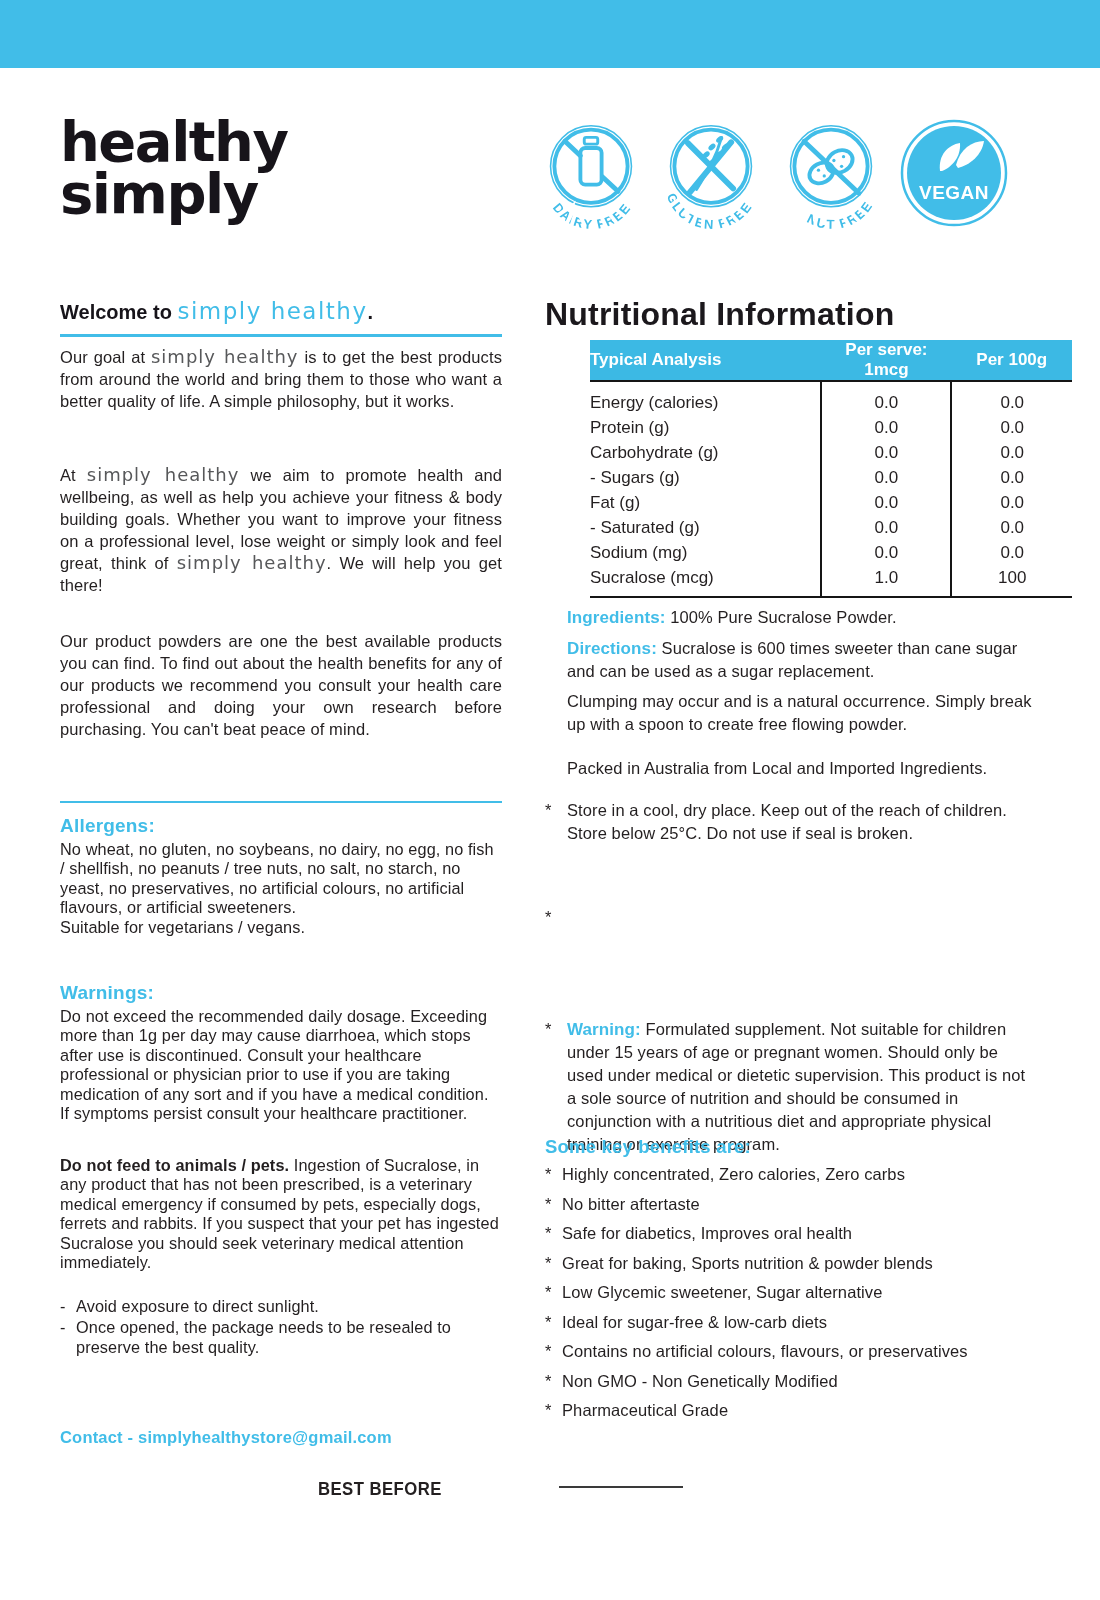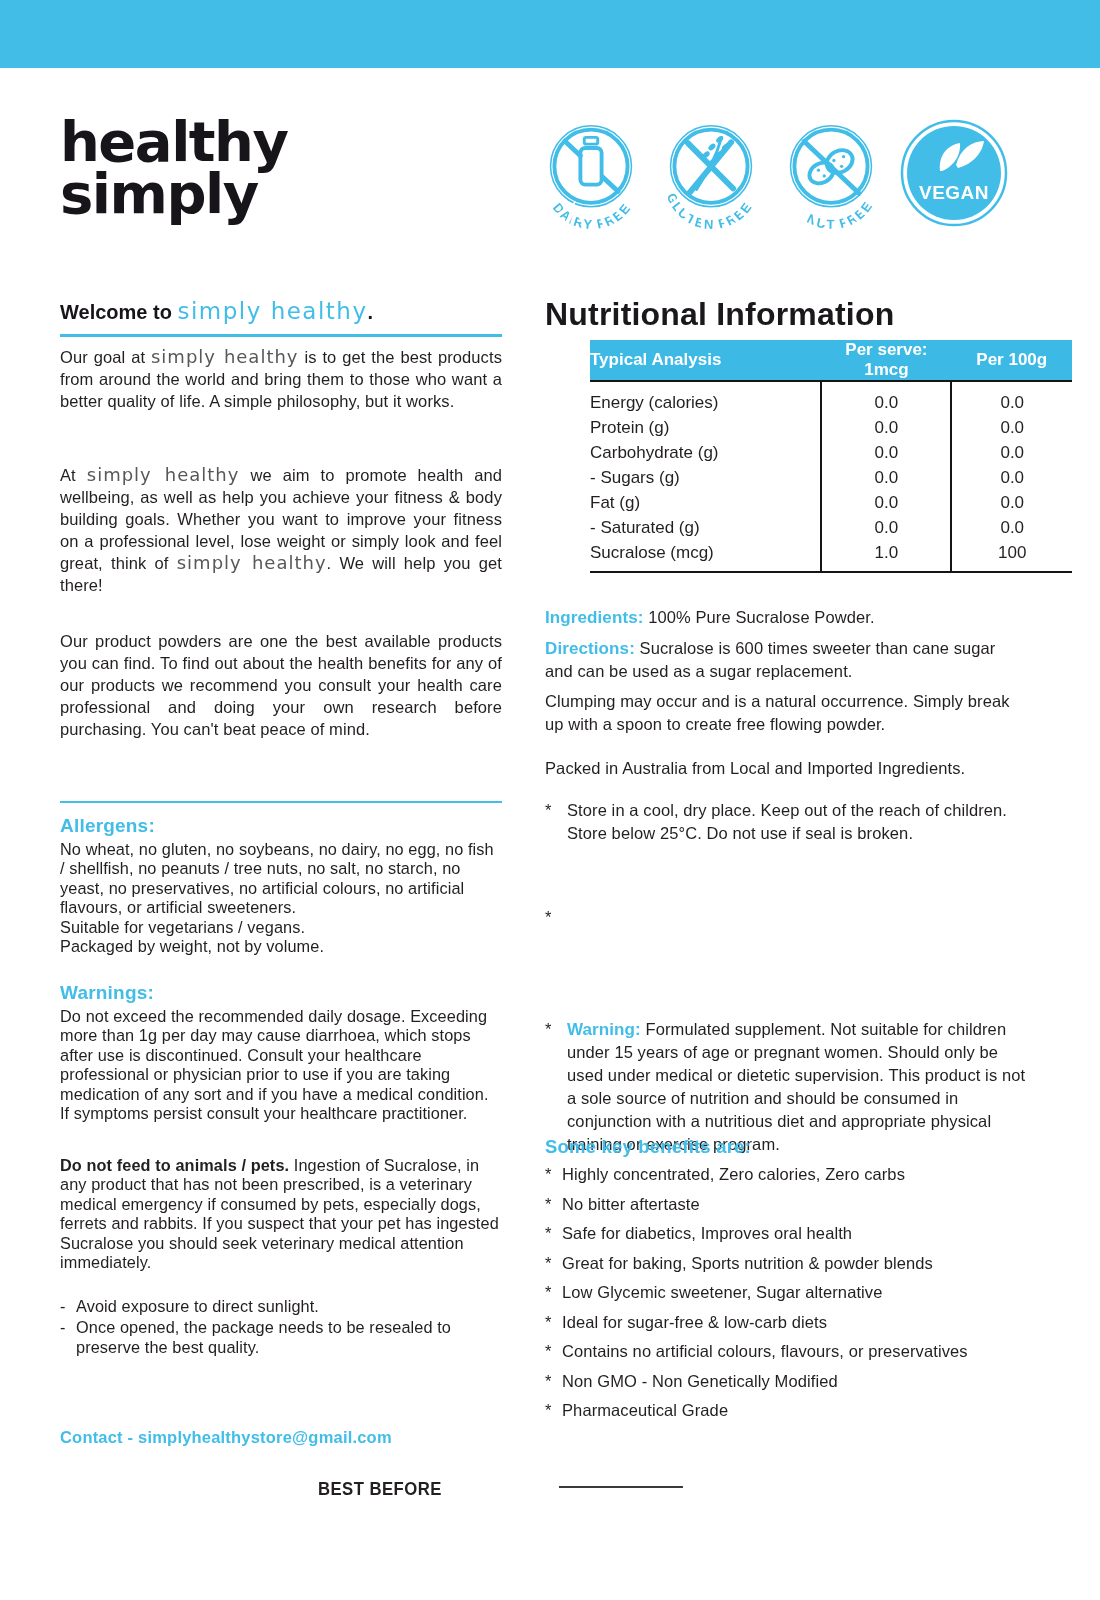--- a/index.html
+++ b/index.html
@@ -62,21 +62,21 @@
   table.ntable thead th{
     background:#3CB9E4;color:#fff;font-size:17px;font-weight:700;height:35px;
     border-bottom:2.5px solid #151515;padding:0;}
   th.h1{text-align:left;padding-left:9px;width:48%;}
   th.h2{width:27%;} th.h3{width:25%;}
   table.ntable tbody td{font-size:17px;height:25px;padding:0;}
   td.c1{text-align:left;padding-left:4px;}
   td.c2,td.c3{text-align:center;border-left:2.5px solid #151515;}
   table.ntable tbody tr:first-child td{padding-top:8px;}
   table.ntable tbody tr:last-child td{padding-bottom:6px;}
-  .rtext{width:482px;font-size:16.5px;line-height:23px;letter-spacing:0.1px;}
+  .rtext{width:482px;font-size:16.5px;line-height:23px;letter-spacing:0.1px;margin-left:22px;}
   .rlabel{color:var(--accent);font-weight:700;font-size:17px;}
   .ingredients{top:606px;} .directions{top:637px;} .clumping{top:690px;} .packed{top:757px;}
   .note{position:relative;padding-left:22px;width:460px;font-size:16.5px;line-height:23px;letter-spacing:0.1px;}
   .note .ast{position:absolute;left:0;top:0;}
   .note1{top:799px;} .note2{top:860px;} .note3{top:972px;}
   .benefits-h{top:1136px;font-size:18.5px;}
   .benefits{top:1164px;width:482px;}
   .bitem{position:relative;padding-left:17px;font-size:16.5px;line-height:20px;margin-bottom:9.5px;letter-spacing:0.1px;}
   .bitem .ast{position:absolute;left:0;top:0;}
   .shortline{top:1486px;left:14px;width:124px;height:0;border-top:2px solid #3a3a3a;}
@@ -167,21 +167,20 @@
   </div>
 
   <div class="abs para p3">Our product powders are one the best available products you can find.  To find out about the health benefits for any of our products we recommend you consult your health care professional and doing your own research before purchasing.  You can't beat peace of mind.</div>
 
   <div class="abs divider"></div>
 
   <div class="abs cyanhead allergens-h">Allergens:</div>
   <div class="abs secbody allergens-b">
     <div>No wheat, no gluten, no soybeans, no dairy, no egg, no fish / shellfish, no peanuts / tree nuts, no salt, no starch, no yeast, no preservatives, no artificial colours, no artificial flavours, or artificial sweeteners.</div>
     <div>Suitable for vegetarians / vegans.</div>
-    <div>Packaged by weight, not by volume.</div>
   </div>
 
   <div class="abs cyanhead warnings-h">Warnings:</div>
   <div class="abs secbody warnings-b">Do not exceed the recommended daily dosage. Exceeding more than 1g per day may cause diarrhoea, which stops after use is discontinued. Consult your healthcare professional or physician prior to use if you are taking medication of any sort and if you have a medical condition.  If symptoms persist consult your healthcare practitioner.</div>
 
   <div class="abs secbody pets">
     <span class="lead">Do not feed to animals / pets.</span><span>  Ingestion of Sucralose, in any product that has not been prescribed, is a veterinary medical emergency if consumed by pets, especially dogs, ferrets and rabbits.  If you suspect that your pet has ingested Sucralose you should seek veterinary medical attention immediately.</span>
   </div>
 
   <div class="abs secbody tips">
@@ -234,20 +233,25 @@
             <td class="c2">0.0</td>
             <td class="c3">0.0</td>
           </tr>
         <tr>
             <td class="c1">Fat (g)</td>
             <td class="c2">0.0</td>
             <td class="c3">0.0</td>
           </tr>
         <tr>
             <td class="c1">- Saturated (g)</td>
+            <td class="c2">0.0</td>
+            <td class="c3">0.0</td>
+          </tr>
+        <tr>
+            <td class="c1">Sodium (mg)</td>
             <td class="c2">0.0</td>
             <td class="c3">0.0</td>
           </tr>
         <tr>
             <td class="c1">Sucralose (mcg)</td>
             <td class="c2">1.0</td>
             <td class="c3">100</td>
           </tr>
       </tbody>
     </table>

